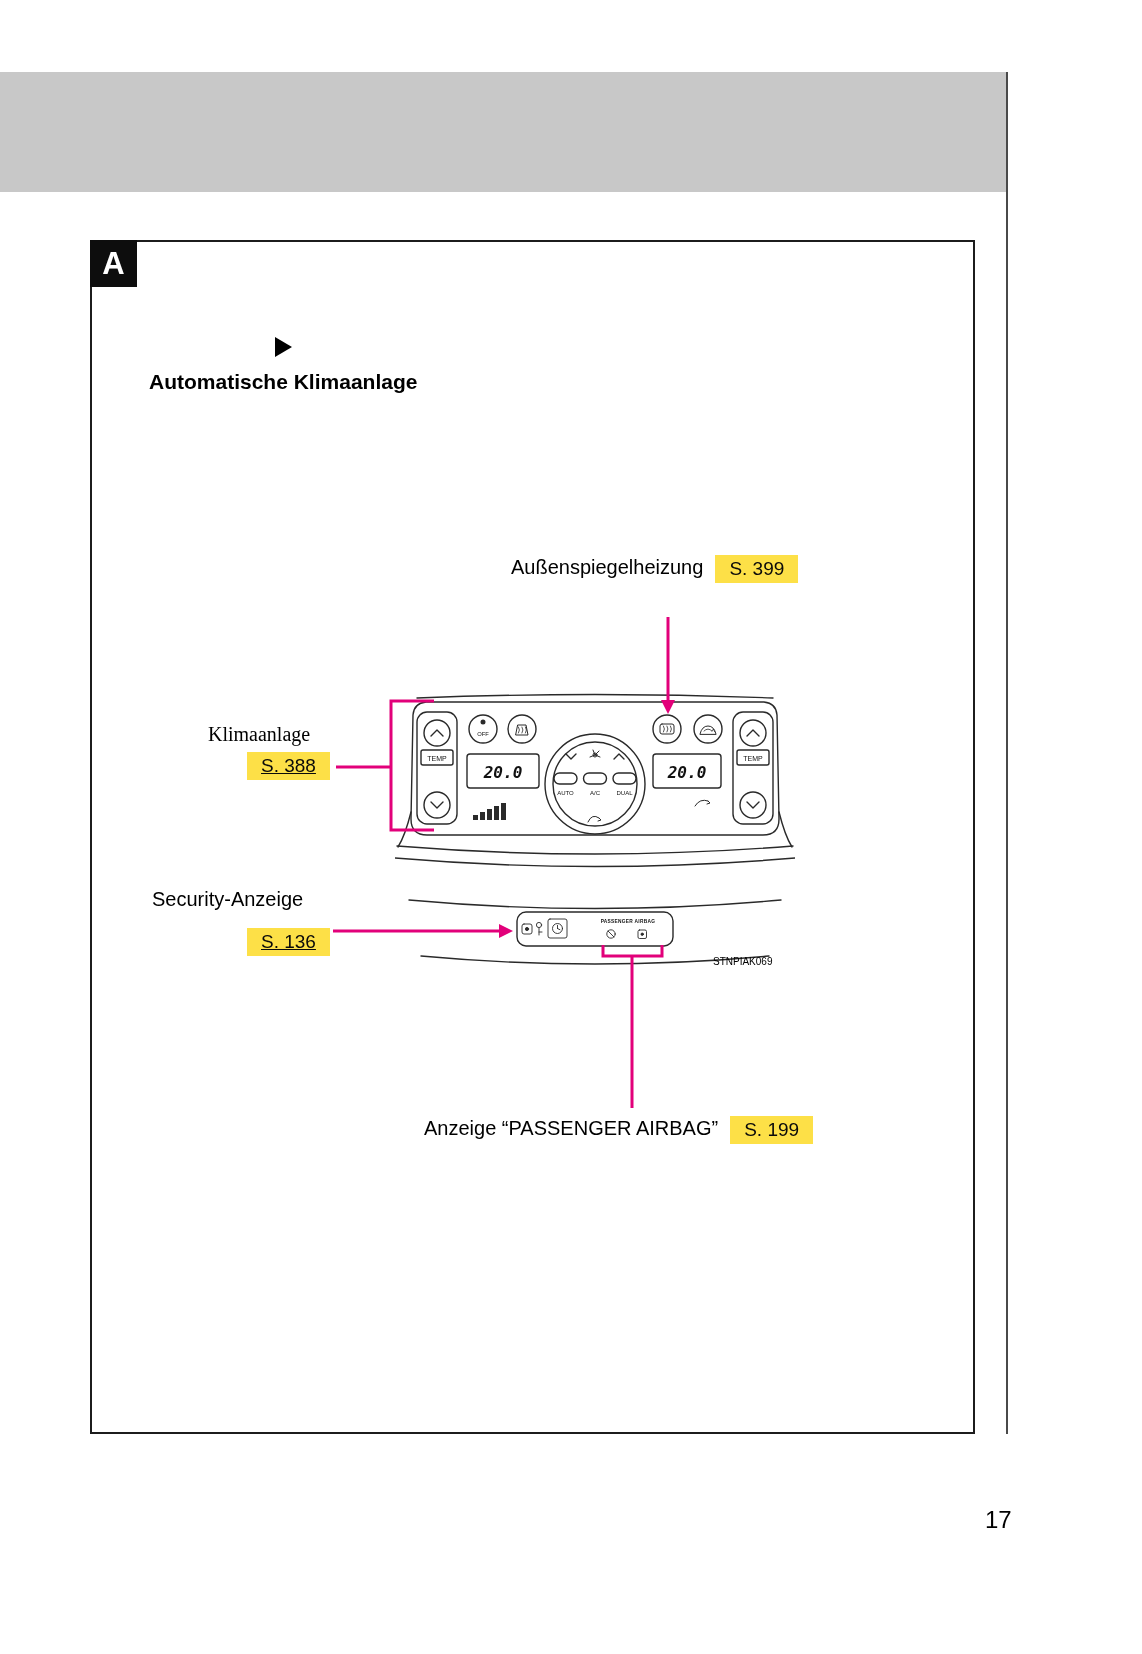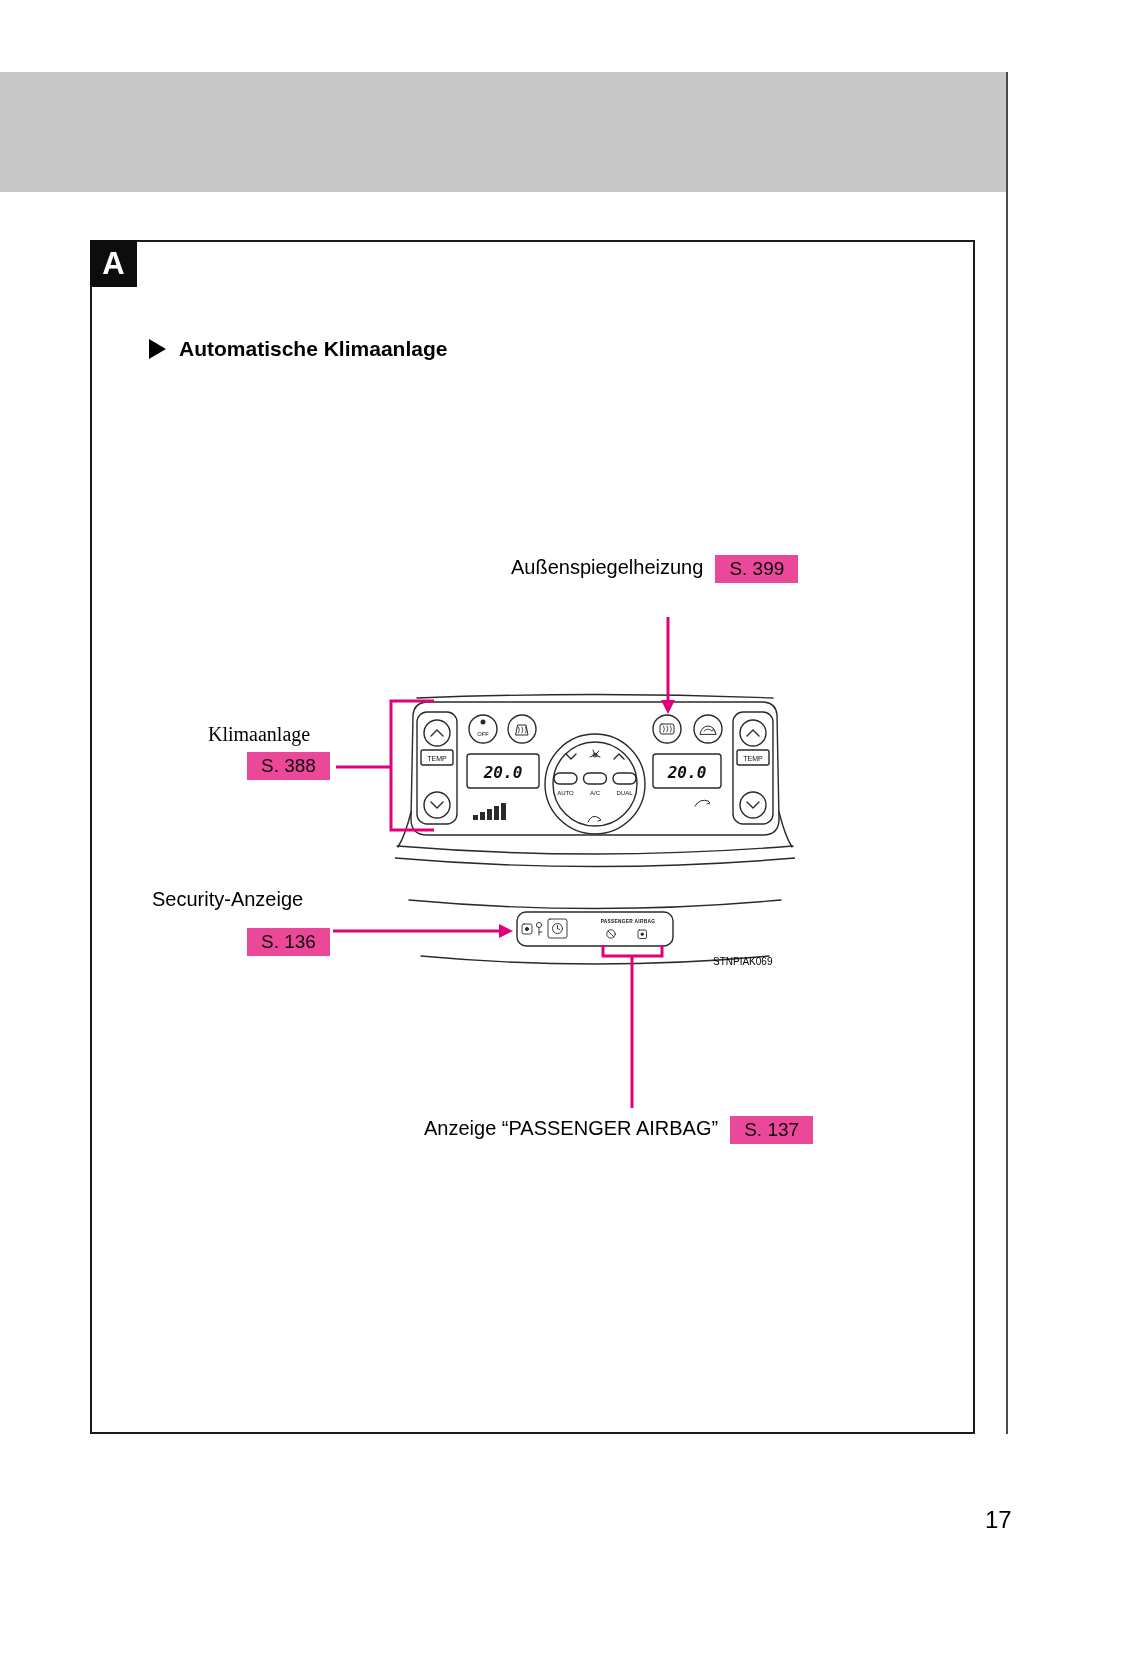--- a/index.html
+++ b/index.html
@@ -20,35 +20,35 @@
     position:absolute; left:90px; top:240px; width:885px; height:1194px;
     border:2px solid #1c1c1c; background:#fff;
   }
   .section-badge {
     position:absolute; left:-2px; top:-2px; width:47px; height:47px;
     background:#0d0d0d; color:#fff; font-weight:bold; font-size:31px;
     display:flex; align-items:center; justify-content:center;
   }
   .heading {
     position:absolute; left:57px; top:95px; display:flex; align-items:center; gap:13px;
-    font-size:21px; font-weight:bold; white-space:nowrap;
+    font-size:21px; font-weight:bold; white-space:nowrap;flex-direction:column;
   }
   .tri {
     width:0; height:0; display:inline-block;
     border-left:17px solid #000;
     border-top:10px solid transparent;
     border-bottom:10px solid transparent;
   }
   .callout { position:absolute; font-size:20px; line-height:35px; white-space:nowrap; z-index:3; }
   .badge {
-    display:inline-block; background:#ec4899; color:#0a0a0a;
+    display:inline-block; background:#fde047; color:#0a0a0a;
     font-size:19px; line-height:28px; padding:0 14px; vertical-align:middle;
   }
   .badge-inline { margin-left:12px; }
-  .badge-block { position:absolute; z-index:3; }
+  .badge-block { position:absolute; z-index:3;text-decoration:underline; }
   .image-code { position:absolute; left:713px; top:956px; font-size:10px; z-index:3; }
   .page-number { position:absolute; left:985px; top:1506px; font-size:24px; }
   .illustration { position:absolute; left:395px; top:688px; width:400px; height:295px; z-index:2; }
   .annotations { position:absolute; left:0; top:0; z-index:4; pointer-events:none; }
   .seg {
     font-family:"DejaVu Sans Mono", monospace; font-size:16px; font-weight:bold;
     font-style:italic; fill:#111;
   }
   .plbl { font-family:"Liberation Sans", sans-serif; fill:#111; }
 </style>
@@ -74,21 +74,21 @@
     </div>
   </div>
 
   <div class="callout" style="left:208px; top:717px;font-family:Liberation Serif, serif;">Klimaanlage</div>
   <span class="badge badge-block" style="left:247px; top:752px;">S. 388</span>
 
   <div class="callout" style="left:152px; top:882px;text-align:center;">Security-Anzeige</div>
   <span class="badge badge-block" style="left:247px; top:916px;margin-top:12px;">S. 136</span>
 
   <div class="callout" style="left:424px; top:1111px;">
-    <span>Anzeige “PASSENGER AIRBAG”</span><span class="badge badge-inline">S. 137</span>
+    <span>Anzeige “PASSENGER AIRBAG”</span><span class="badge badge-inline">S. 199</span>
   </div>
 
   <div class="image-code">STNPIAK069</div>
   <div class="page-number">17</div>
 
   <svg class="illustration" width="400" height="295" viewBox="0 0 400 295">
     <g fill="none" stroke="#2a2a2a" stroke-width="1.4" stroke-linecap="round" stroke-linejoin="round">
 
       <path d="M 22,10 Q 200,3 378,10"></path>
 

